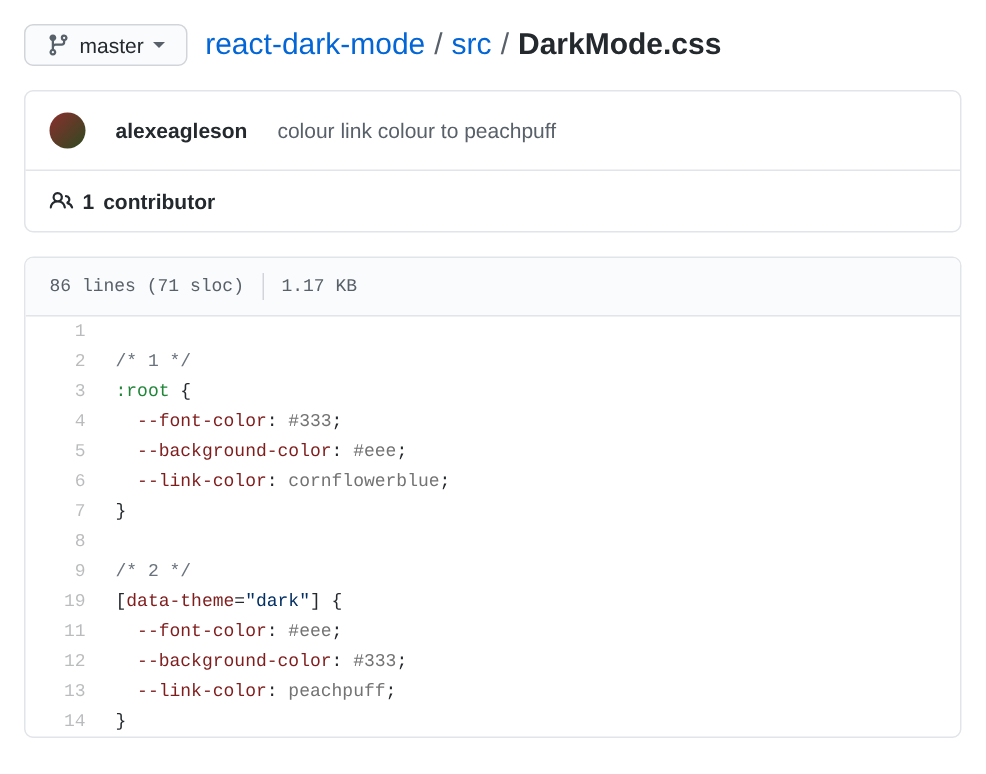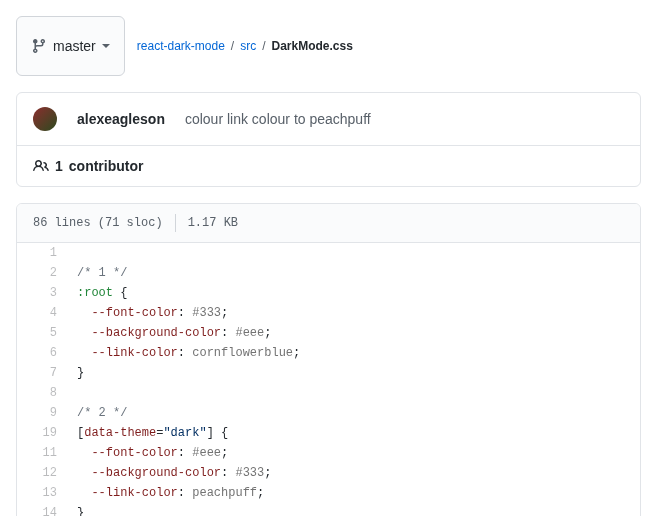--- a/index.html
+++ b/index.html
@@ -18,34 +18,34 @@
     .top-row {
       display: flex;
       align-items: center;
       gap: 12px;
       margin-bottom: 16px;
     }
     .branch-btn {
       display: flex;
       align-items: center;
       gap: 6px;
-      padding: 21px 14px;
+      padding: 5px 14px;
       background: #fafbfc;
       border: 1px solid #d1d5da;
       border-radius: 6px;
       font-size: 14px;
       font-weight: 500;
       color: #24292e;
       cursor: pointer;
     }
     .branch-btn svg {
       fill: #586069;
     }
     .breadcrumb {
-      font-size: 12px;
+      font-size: 20px;
       display: flex;
       align-items: center;
       gap: 6px;
     }
     .breadcrumb a {
       color: #0366d6;
       text-decoration: none;
     }
     .breadcrumb .sep {
       color: #586069;

